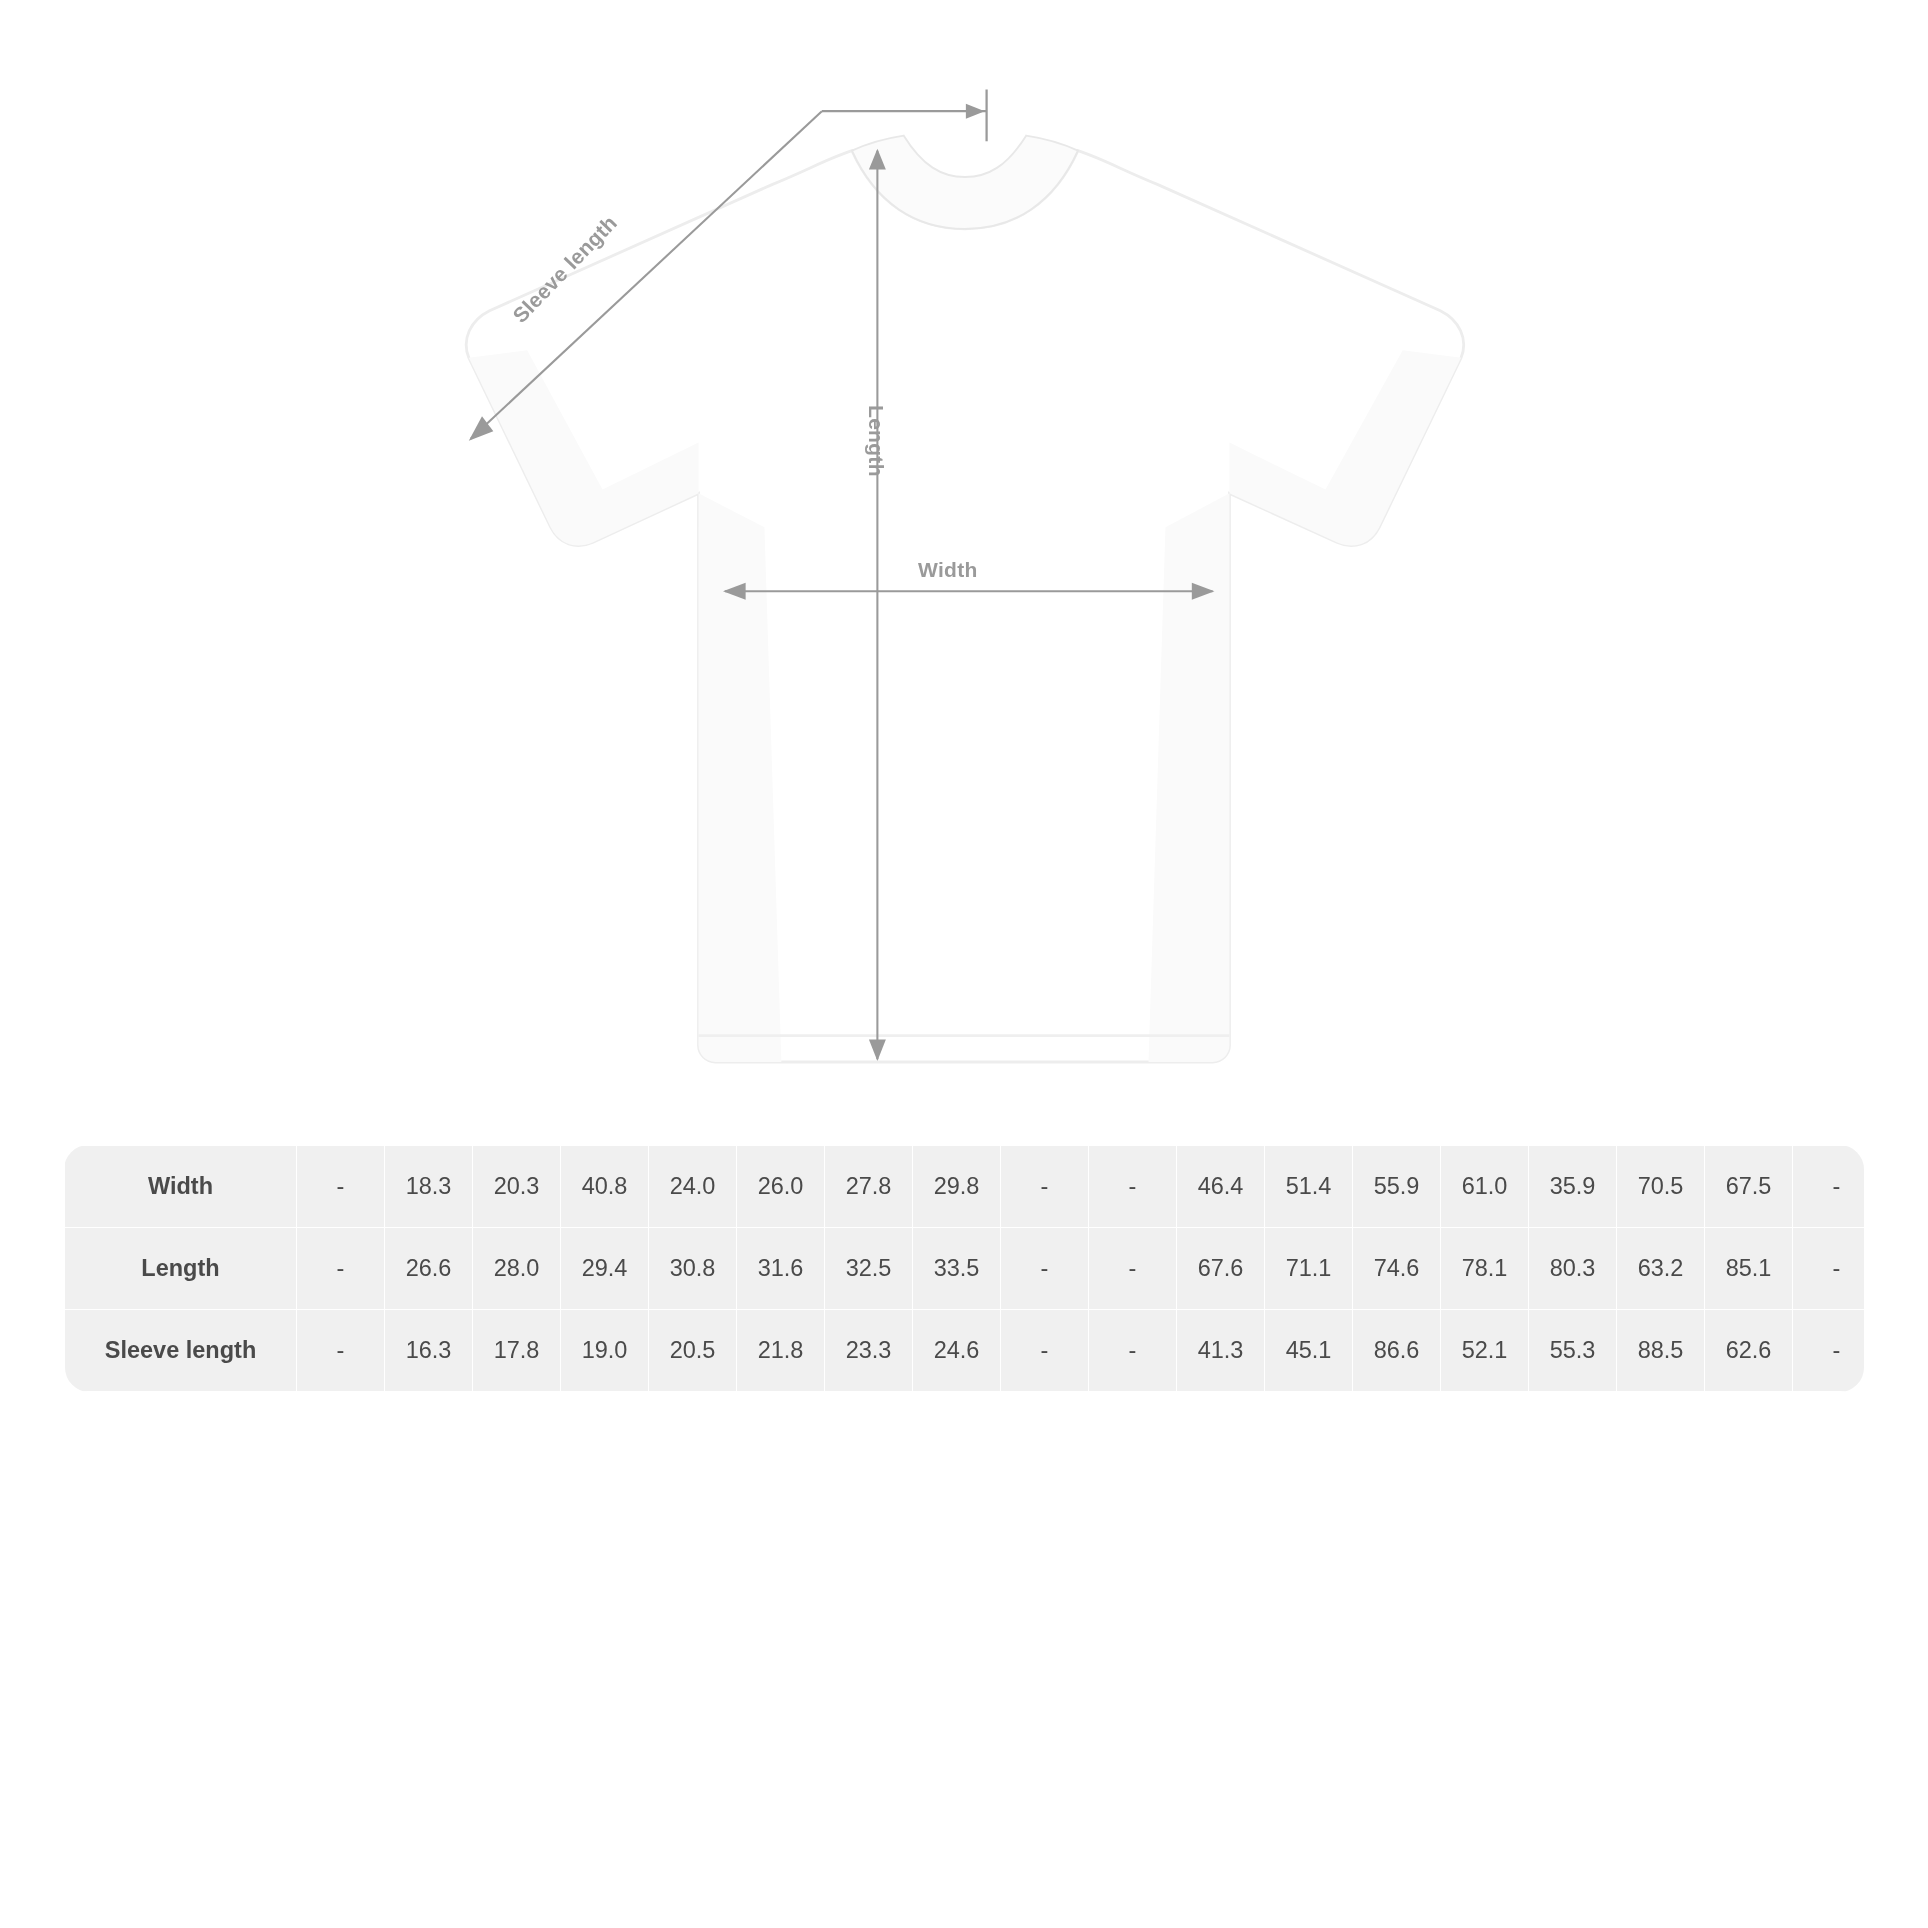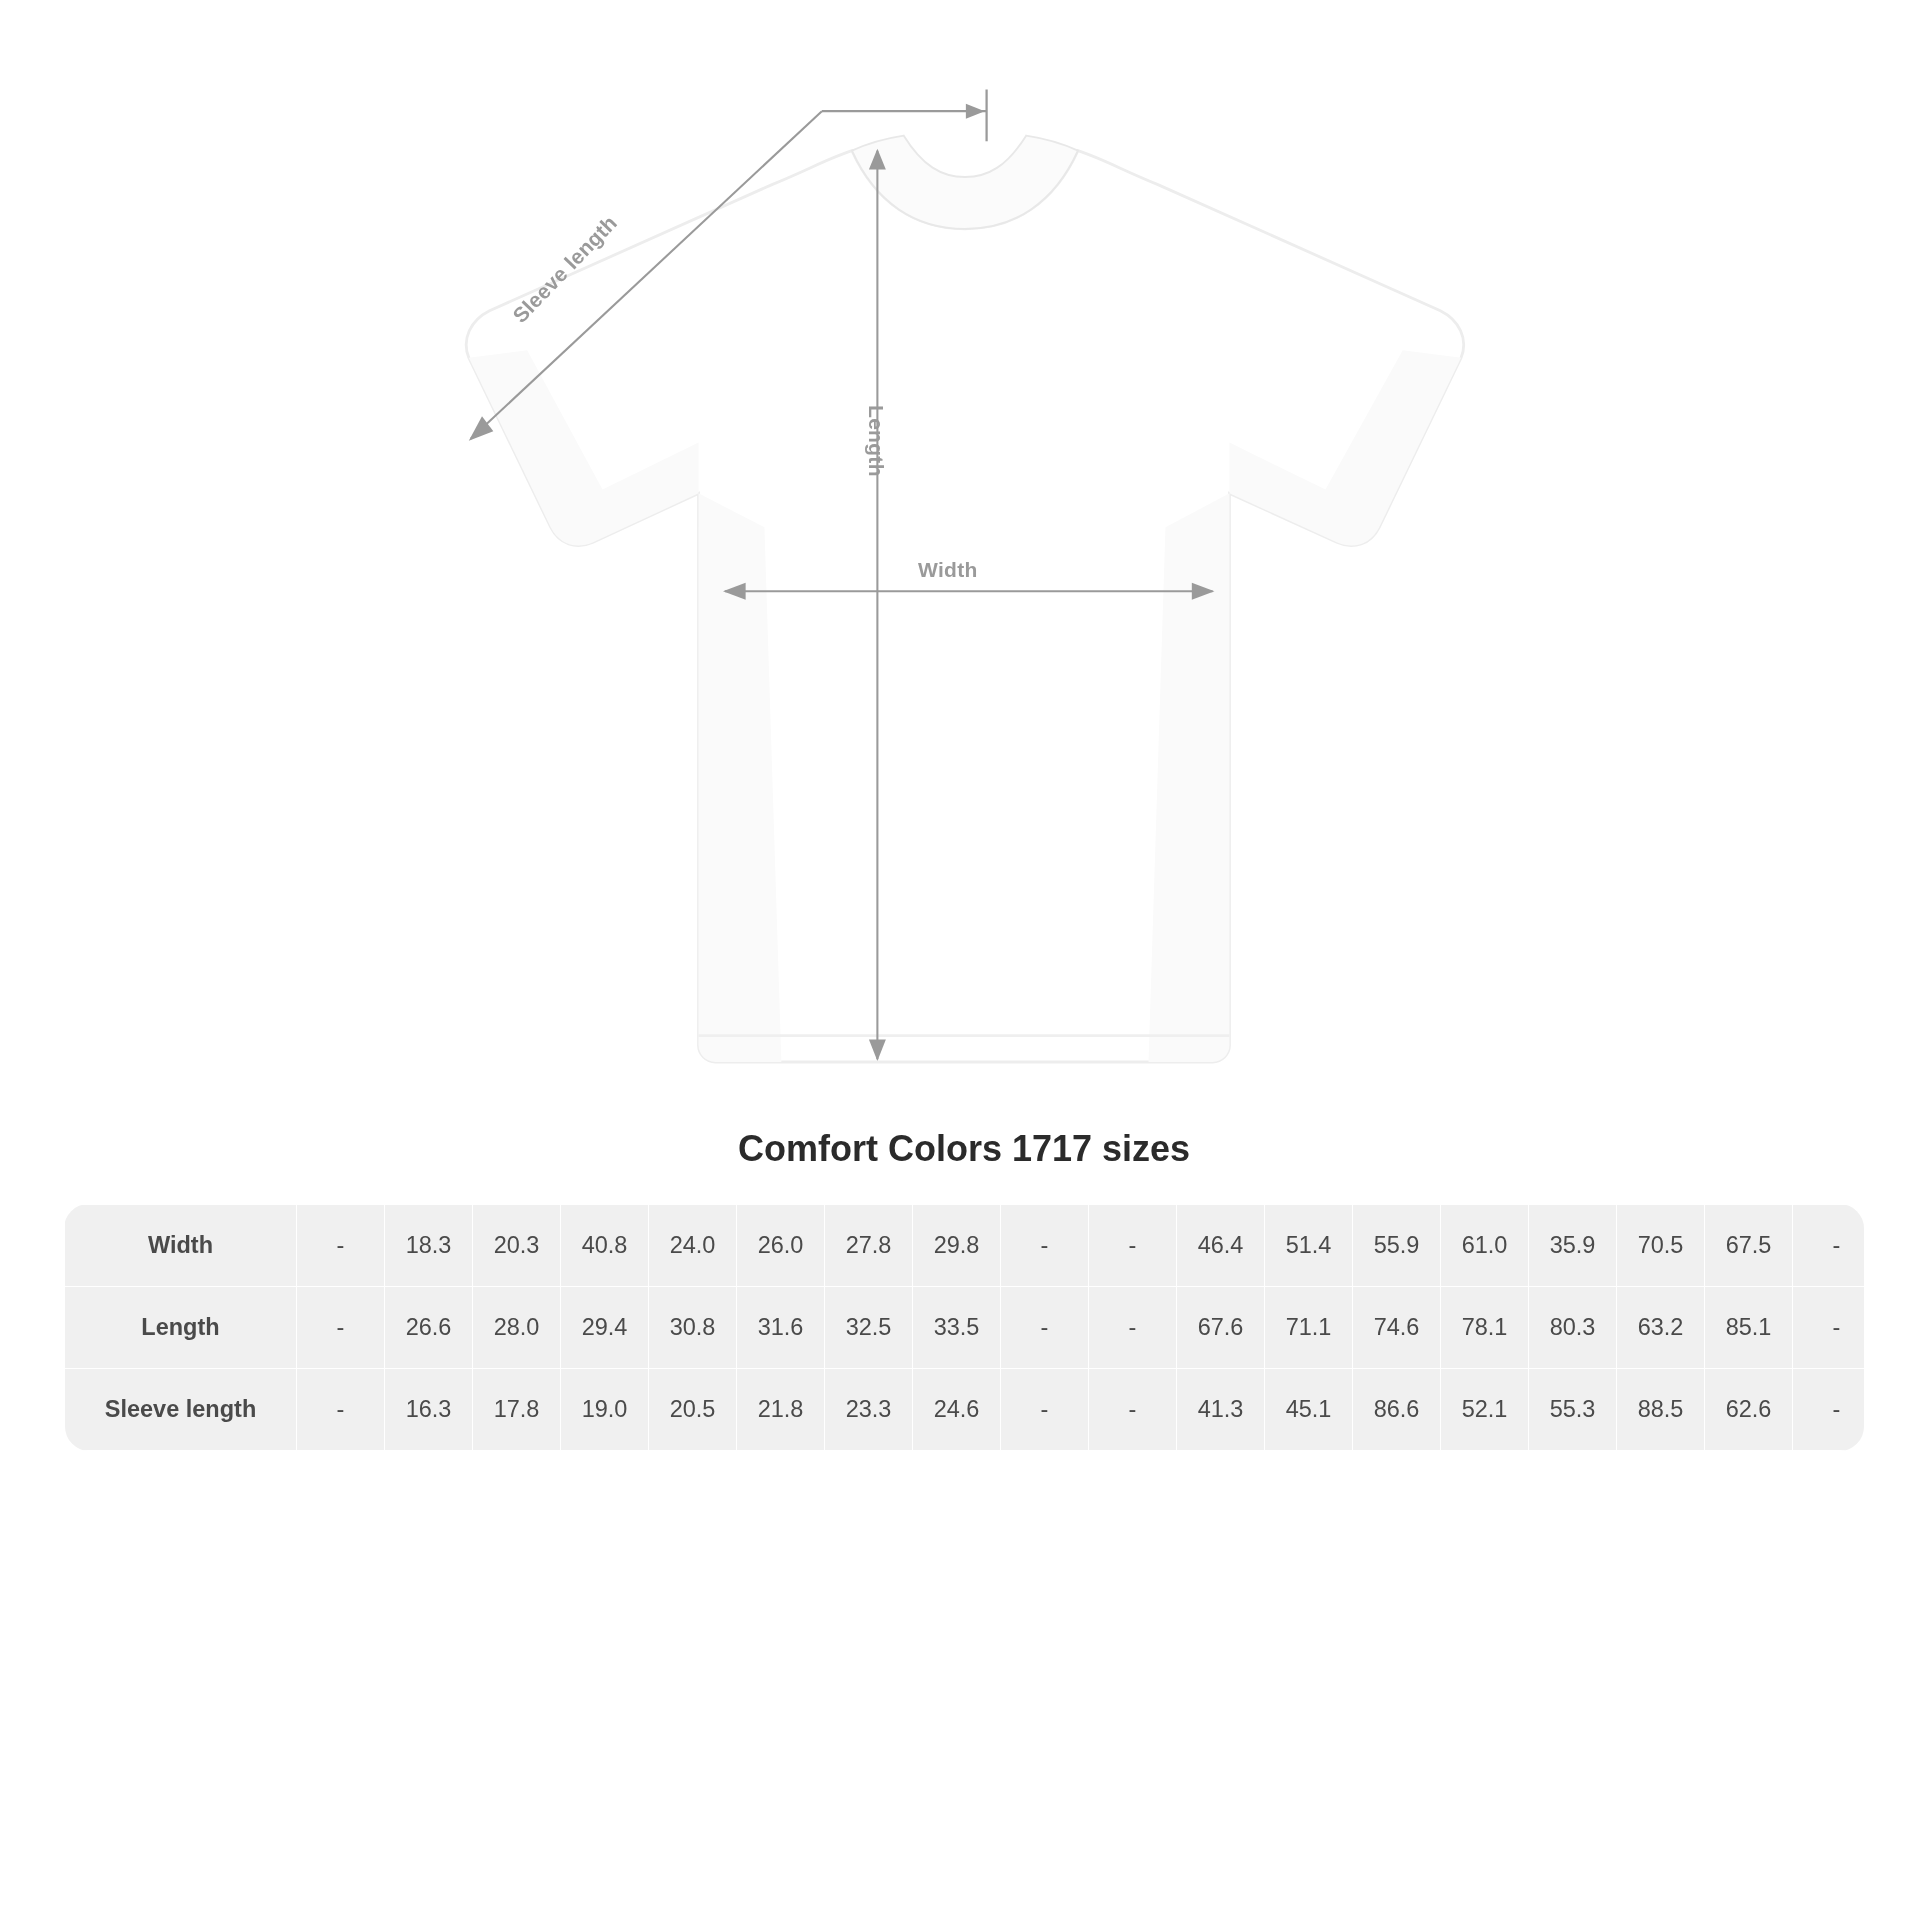--- a/index.html
+++ b/index.html
@@ -203,21 +203,20 @@
         <polygon points="1290,628 1266,619 1266,637"></polygon>
       </g>
     </svg>
 
     <div class="label-text label-sleeve">Sleeve length</div>
     <div class="label-text label-length">Length</div>
     <div class="label-text label-width">Width</div>
   </div>
 
   <div class="title-block">
-    <h1 class="chart-title">Comfort Colors 1717 sizes</h1>
   </div>
 
   <div class="table-wrap">
     <table class="size-table">
       <colgroup>
         <col style="width:232px">
         <col span="9" style="width:88px">
         <col span="9" style="width:88px">
       </colgroup>
       <tbody>

